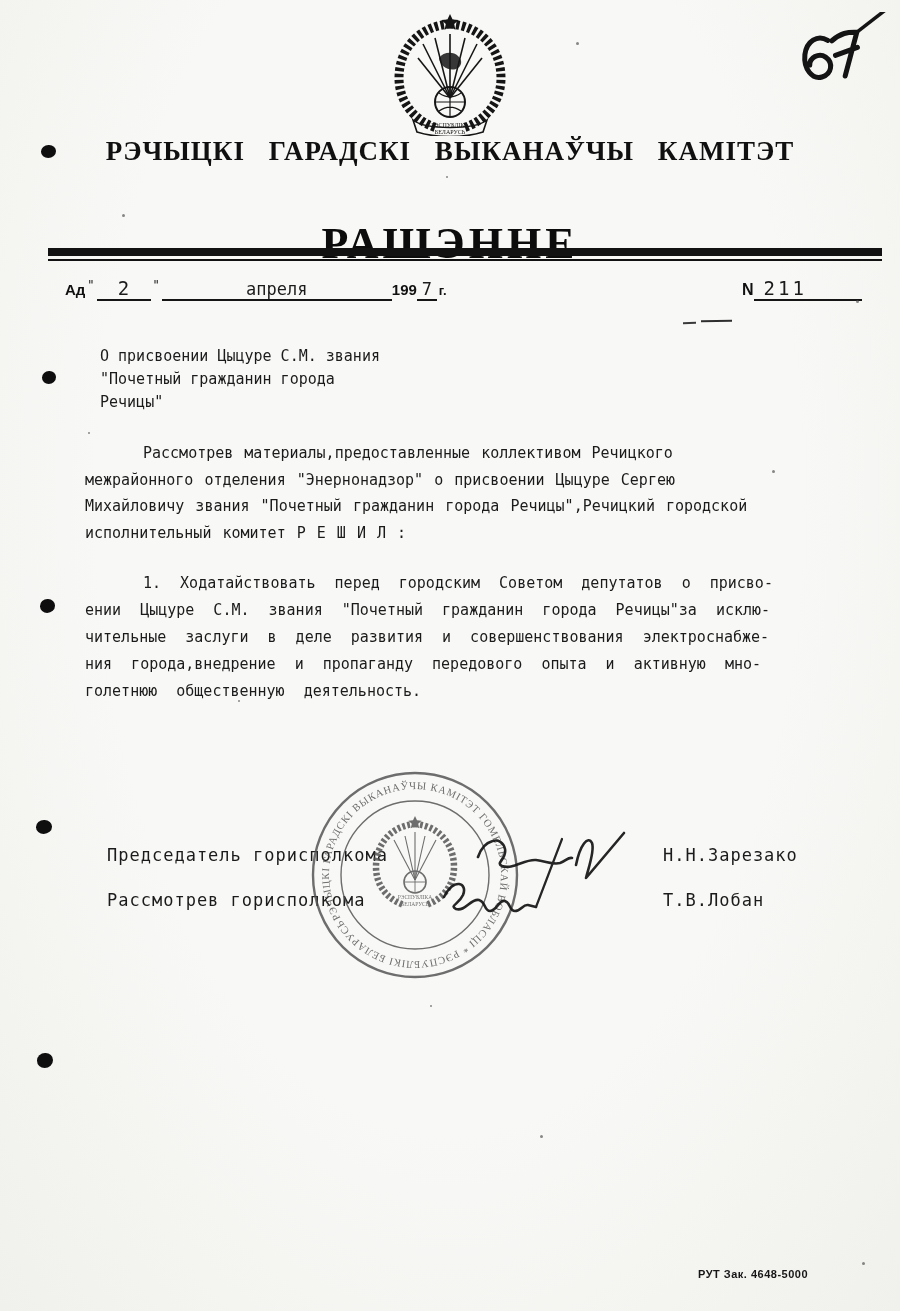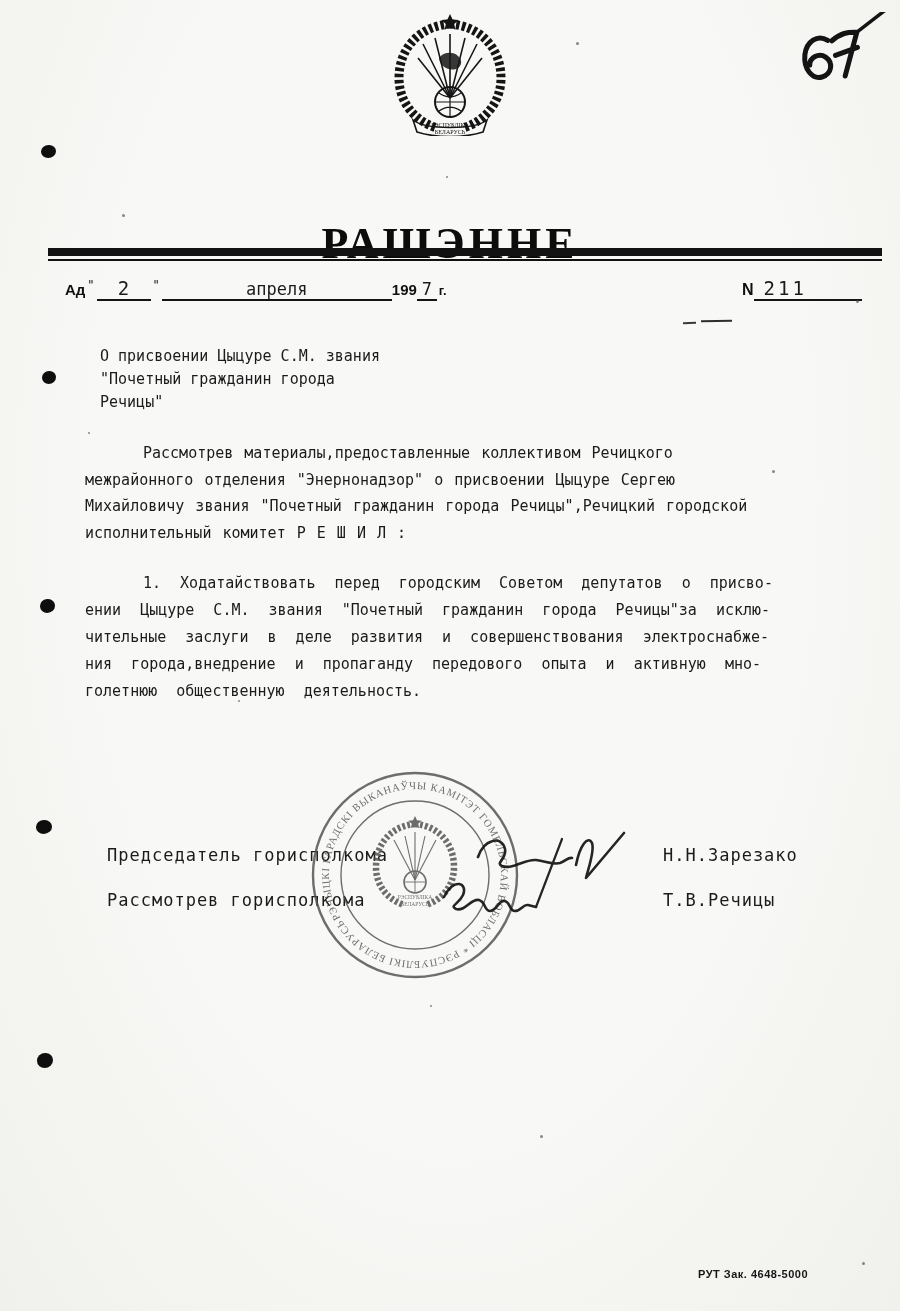--- a/index.html
+++ b/index.html
@@ -84,20 +84,21 @@
   </svg>
 
   <svg class="abs" style="top:12px;left:788px;" width="110" height="78" viewBox="0 0 110 78">
     <g class="ink" stroke-width="5" transform="rotate(-10 55 40)">
       <path d="M42,26 C33,18 21,23 17,36 C13,50 20,62 30,61 C40,60 44,49 37,42 C31,36 21,40 20,47"></path>
       <path d="M46,27 C56,21 63,21 72,23 L53,64 M47,42 L70,38"></path>
       <path d="M70,24 L106,5" stroke-width="3.5"></path>
     </g>
   </svg>
 
+  <div class="abs org-line">РЭЧЫЦКІ ГАРАДСКІ ВЫКАНАЎЧЫ КАМІТЭТ</div>
   <div class="abs doc-type">РАШЭННЕ</div>
   <div class="abs rule-thick"></div>
   <div class="abs rule-thin"></div>
 
   <div class="abs dateline">
     <span class="bold-sans">Ад</span>
     <span class="q">"</span>
     <span class="uline u-day">2</span>
     <span class="q">"</span>
     <span class="uline u-month">апреля</span>
@@ -132,21 +133,21 @@
     <div>ния города,внедрение и пропаганду передового опыта и активную мно-</div>
     <div>голетнюю общественную деятельность.</div>
   </div>
 
   <div class="abs sig-row" style="top:845px;padding-left:12px;">
     <span class="sig-title">Председатель горисполкома</span>
     <span class="sig-name">Н.Н.Зарезако</span>
   </div>
   <div class="abs sig-row" style="top:890px;">
     <span class="sig-title">Рассмотрев горисполкома</span>
-    <span class="sig-name">Т.В.Речицы</span>
+    <span class="sig-name">Т.В.Лобан</span>
   </div>
 
   <svg class="abs seal" width="214" height="214" viewBox="0 0 214 214">
     <g stroke="#4f4f4f" fill="none">
       <circle cx="107" cy="107" r="102" stroke-width="2.4"></circle>
       <circle cx="107" cy="107" r="74" stroke-width="1.4"></circle>
       <defs>
         <path id="sealRing" d="M 32.5,150 A 86,86 0 1 1 181.5,150 A 86,86 0 0 1 32.5,150"></path>
       </defs>
       <text font-family="Liberation Serif, serif" font-size="10.5" letter-spacing="0.8" fill="#4f4f4f" stroke="none">

